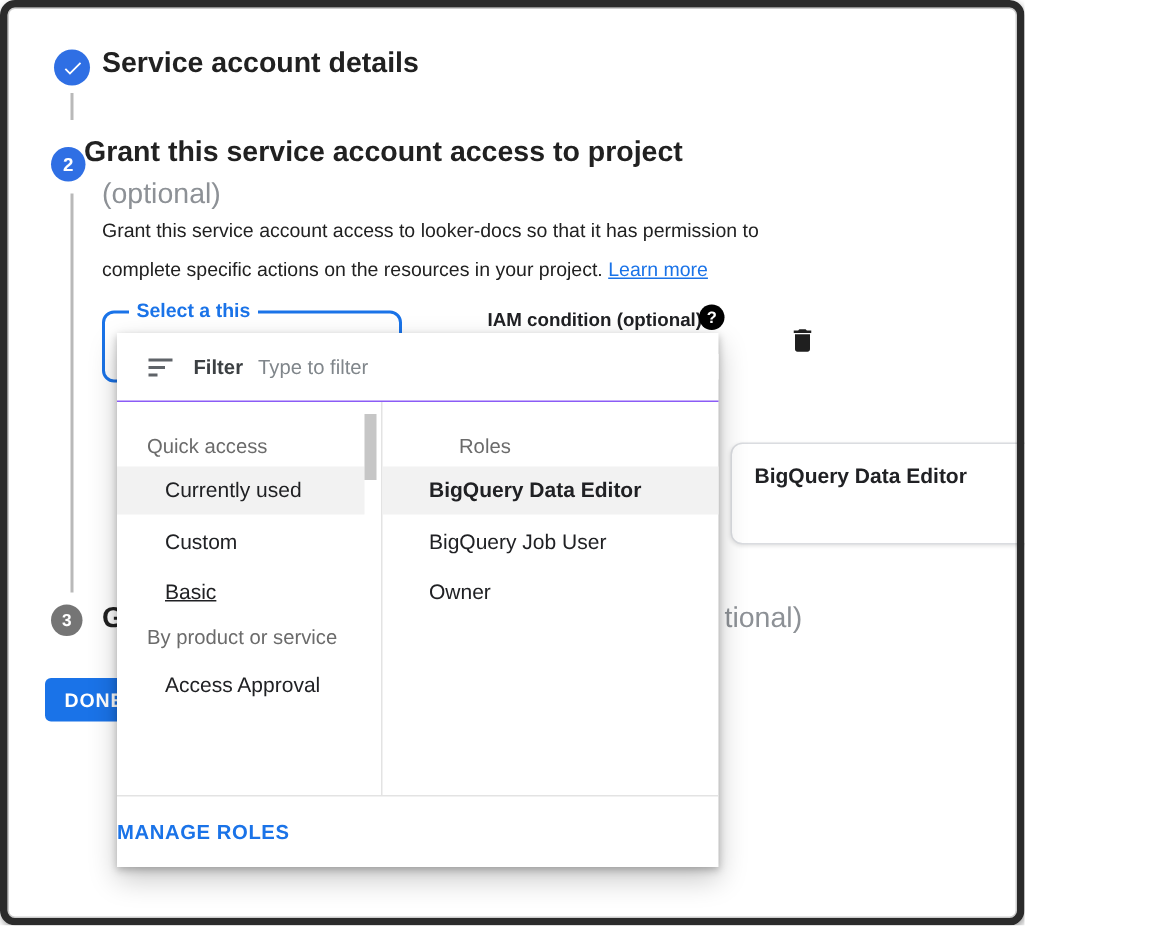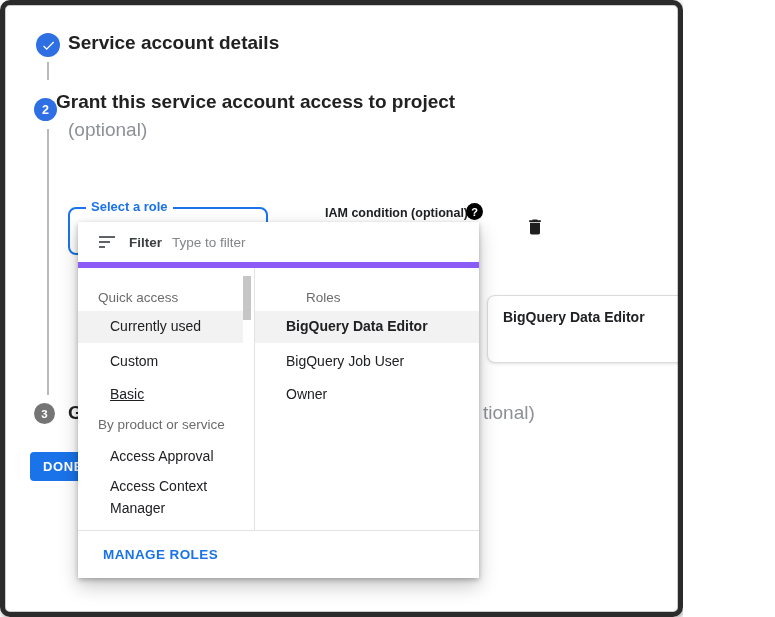--- a/index.html
+++ b/index.html
@@ -45,64 +45,69 @@
   
   .tooltip-card{position:absolute;left:487px;top:295px;width:260px;height:68px;background:#fff;
     border:1px solid #dadce0;border-radius:8px;box-shadow:0 1px 3px rgba(0,0,0,.12);padding:13px 15px;z-index:5;}
   .tooltip-title{font-size:14px;font-weight:700;color:#202124;white-space:nowrap;}
   .tooltip-desc{font-size:12.5px;color:#5f6368;margin-top:7px;white-space:nowrap;}
 
   
   .panel{position:absolute;left:78px;top:222px;width:401px;height:356px;background:#fff;z-index:10;
     box-shadow:0 2px 5px rgba(0,0,0,.25), 0 8px 18px rgba(0,0,0,.22);}
   .filter-row{position:absolute;left:0;top:0;width:100%;height:46px;display:flex;align-items:center;
-    padding-left:21px;border-bottom:6px solid #8b5cf6;}
+    padding-left:21px;border-bottom:1px solid #8b5cf6;}
   .filter-icon{width:16px;height:12px;display:flex;flex-direction:column;justify-content:space-between;}
   .filter-icon span{display:block;height:2px;background:#5f6368;}
   .fb1{width:16px;} .fb2{width:11px;} .fb3{width:6px;}
   .filter-label{font-size:13.5px;font-weight:700;color:#3c4043;margin-left:14px;}
   .filter-input{border:none;outline:none;font-size:13.5px;color:#202124;margin-left:8px;flex:1;min-width:0;}
   .filter-input::placeholder{color:#80868b;}
 
   .columns{position:absolute;left:0;top:46px;width:100%;height:262px;}
   .col-divider{position:absolute;left:176px;top:0;width:1px;height:262px;background:#e3e3e3;}
   .scroll-thumb{position:absolute;left:165px;top:8px;width:8px;height:44px;background:#c6c6c6;cursor:pointer;}
   .list-header{position:absolute;font-size:13.5px;color:#6b6b6b;white-space:nowrap;}
   .hl-row{position:absolute;background:#f2f2f2;height:32px;}
   .hl-left{left:0;top:43px;width:165px;}
   .hl-right{left:177px;top:43px;width:224px;}
   .list-item{position:absolute;font-size:14px;color:#202124;white-space:nowrap;cursor:pointer;}
   .wrap-item{white-space:normal;width:120px;line-height:22px;}
   .sel{font-weight:700;}
 
   .panel-footer{position:absolute;left:0;bottom:0;width:100%;height:48px;border-top:1px solid #e3e3e3;
     display:flex;align-items:center;}
-  .manage-roles{margin-left:25px;color:#1a73e8;font-size:13.5px;font-weight:700;letter-spacing:.4px;cursor:pointer;white-space:nowrap;}
+  .manage-roles{color:#1a73e8;font-size:13.5px;font-weight:700;letter-spacing:.4px;cursor:pointer;white-space:nowrap;}
 </style>
 </head>
 <body>
 
 <div class="stage">
 
   <div class="step-circle c1">
     <svg viewBox="0 0 24 24" width="15" height="15">
         <path d="M9 16.2 4.8 12l-1.4 1.4L9 19 21 7l-1.4-1.4z" fill="#fff"></path>
       </svg>
   </div>
   <div class="h-title t1">Service account details</div>
   <div class="vline l1"></div>
 
   <div class="step-circle c2">2</div>
   <div class="h-title t2">Grant this service account access to project</div>
   <div class="t2-opt">(optional)</div>
   <div class="vline l2"></div>
 
+  <div class="para">
+    <span>Grant this service account access to looker-docs so that it has permission to</span><br>
+    <span>complete specific actions on the resources in your project.</span>
+    <span class="link">Learn more</span>
+  </div>
 
   <div class="select-box"></div>
-  <div class="select-label">Select a role</div>
+  <div class="select-label">Select a this</div>
   <div class="iam-label">IAM condition (optional)</div>
   <div class="help-icon">?</div>
   <svg class="trash" viewBox="0 0 24 24">
     <path d="M6 19c0 1.1.9 2 2 2h8c1.1 0 2-.9 2-2V7H6v12zM19 4h-3.5l-1-1h-5l-1 1H5v2h14V4z" fill="#1f1f1f"></path>
   </svg>
 
   <div class="step-circle c3">3</div>
   <div class="h-title t3-left">G</div>
   <div class="t3-right">tional)</div>
 
@@ -125,21 +130,20 @@
 
     <div class="columns">
 
       <div class="list-header" style="left:20px;top:22px;">Quick access</div>
       <div class="hl-row hl-left"></div>
       <div class="list-item" style="left:32px;top:50px;">Currently used</div>
       <div class="list-item" style="left:32px;top:85px;">Custom</div>
       <div class="list-item" style="left:32px;top:118px;text-decoration:underline;">Basic</div>
       <div class="list-header" style="left:20px;top:149px;">By product or service</div>
       <div class="list-item" style="left:32px;top:180px;">Access Approval</div>
-      <div class="list-item wrap-item" style="left:32px;top:207px;">Access Context Manager</div>
 
       <div class="scroll-thumb"></div>
       <div class="col-divider"></div>
 
       <div class="list-header" style="left:196px;top:22px;margin-left:32px;">Roles</div>
       <div class="hl-row hl-right"></div>
       <div class="list-item sel" style="left:208px;top:50px;">BigQuery Data Editor</div>
       <div class="list-item" style="left:208px;top:85px;">BigQuery Job User</div>
       <div class="list-item" style="left:208px;top:118px;">Owner</div>
     </div>

